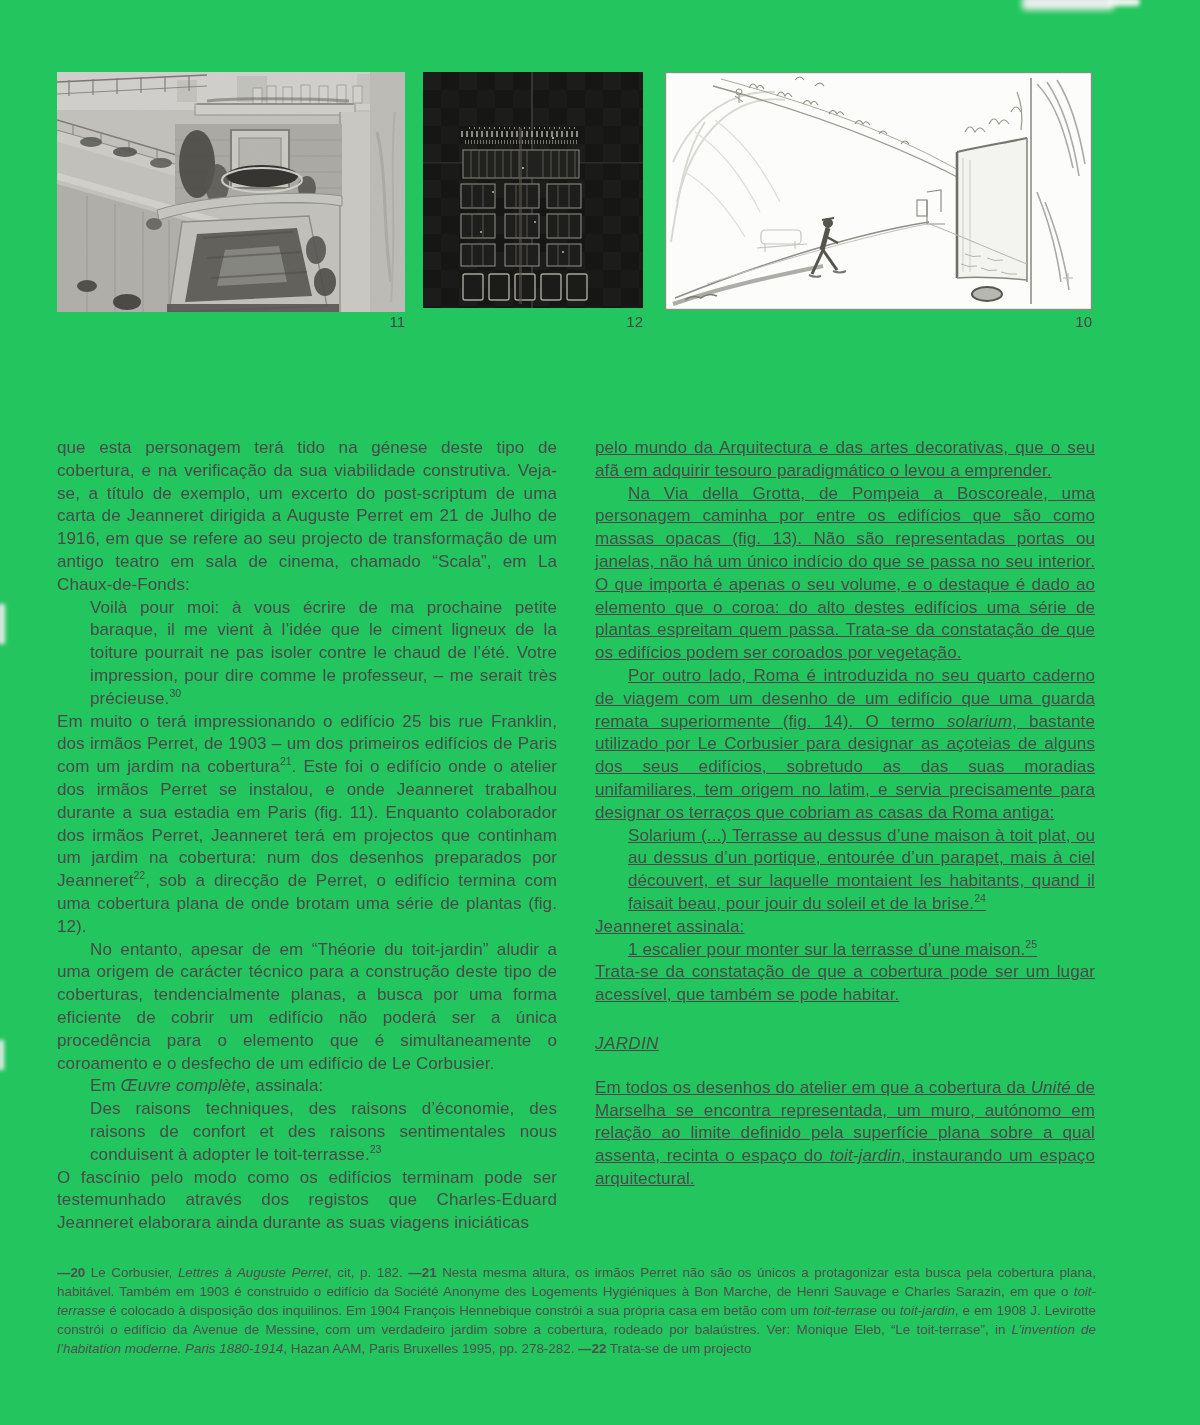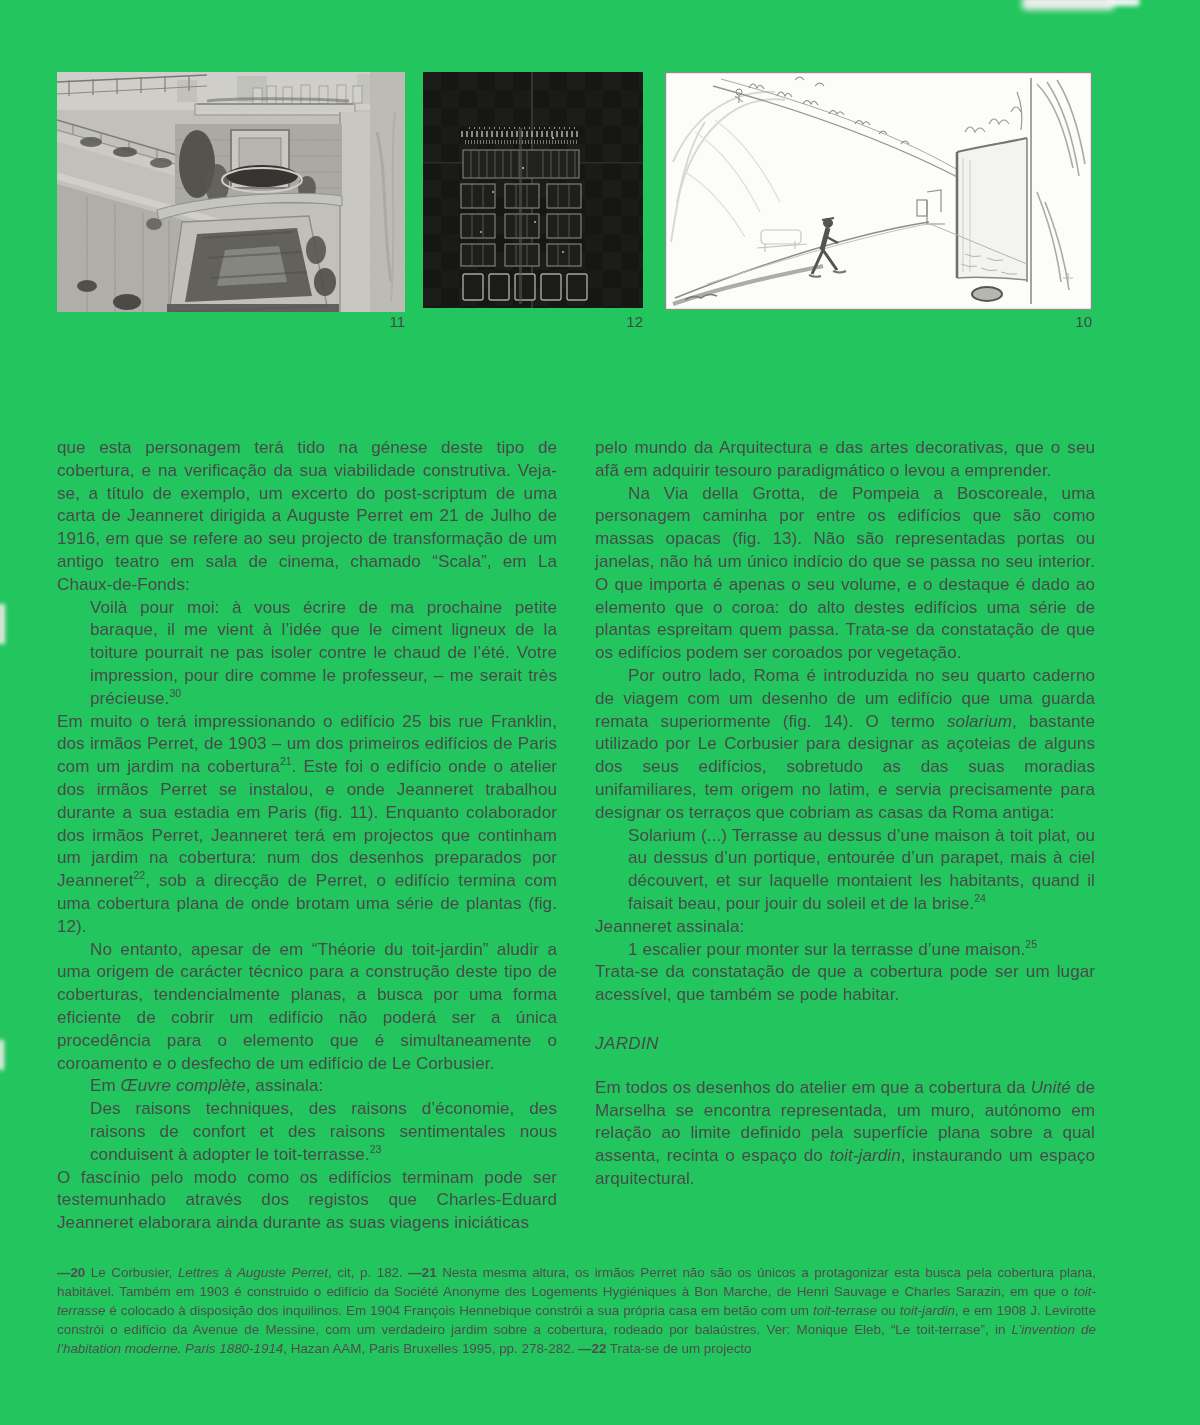--- a/index.html
+++ b/index.html
@@ -20,21 +20,21 @@
   .fig13{left:665px;width:427px;height:238px;}
 
   .cap{position:absolute;top:313px;font-size:15px;color:#454545;text-align:right;}
   .cap11{left:57px;width:348px;}
   .cap12{left:423px;width:220px;}
   .cap13{left:665px;width:427px;}
 
   .col{position:absolute;top:437px;width:500px;font-size:17px;line-height:22.8px;
        text-align:justify;letter-spacing:.1px;hyphens:none;}
   .colL{left:57px;}
-  .colR{left:595px;}
+  .colR{left:595px;text-decoration:underline;}
 
   .blk{margin:0;padding:0;text-align:justify;}
   .blk.quote{margin-left:33px;}
   .blk.ind{text-indent:33px;}
   .blk.h1{text-align:justify;text-align-last:justify;letter-spacing:.4px;}
   .blk.h2{text-align:left;letter-spacing:.4px;}
   .blk sup{font-size:62%;vertical-align:super;line-height:0;letter-spacing:0;}
   .blk i{font-style:italic;}
   .blk b{font-weight:bold;}
 

